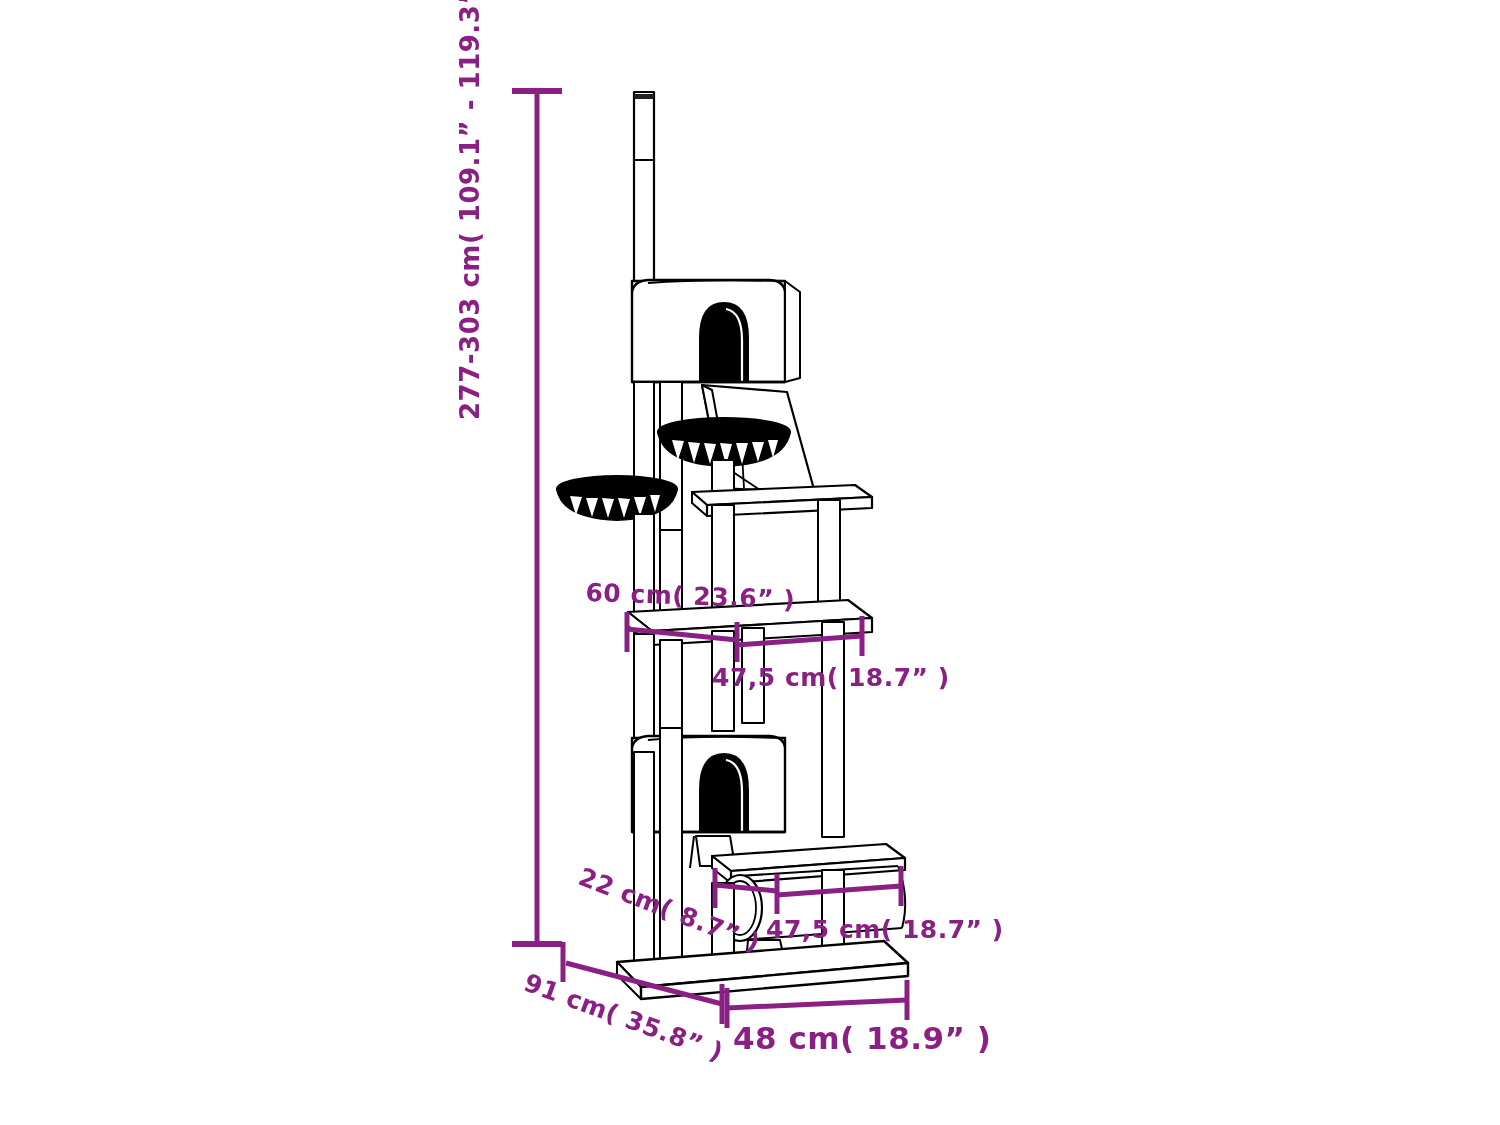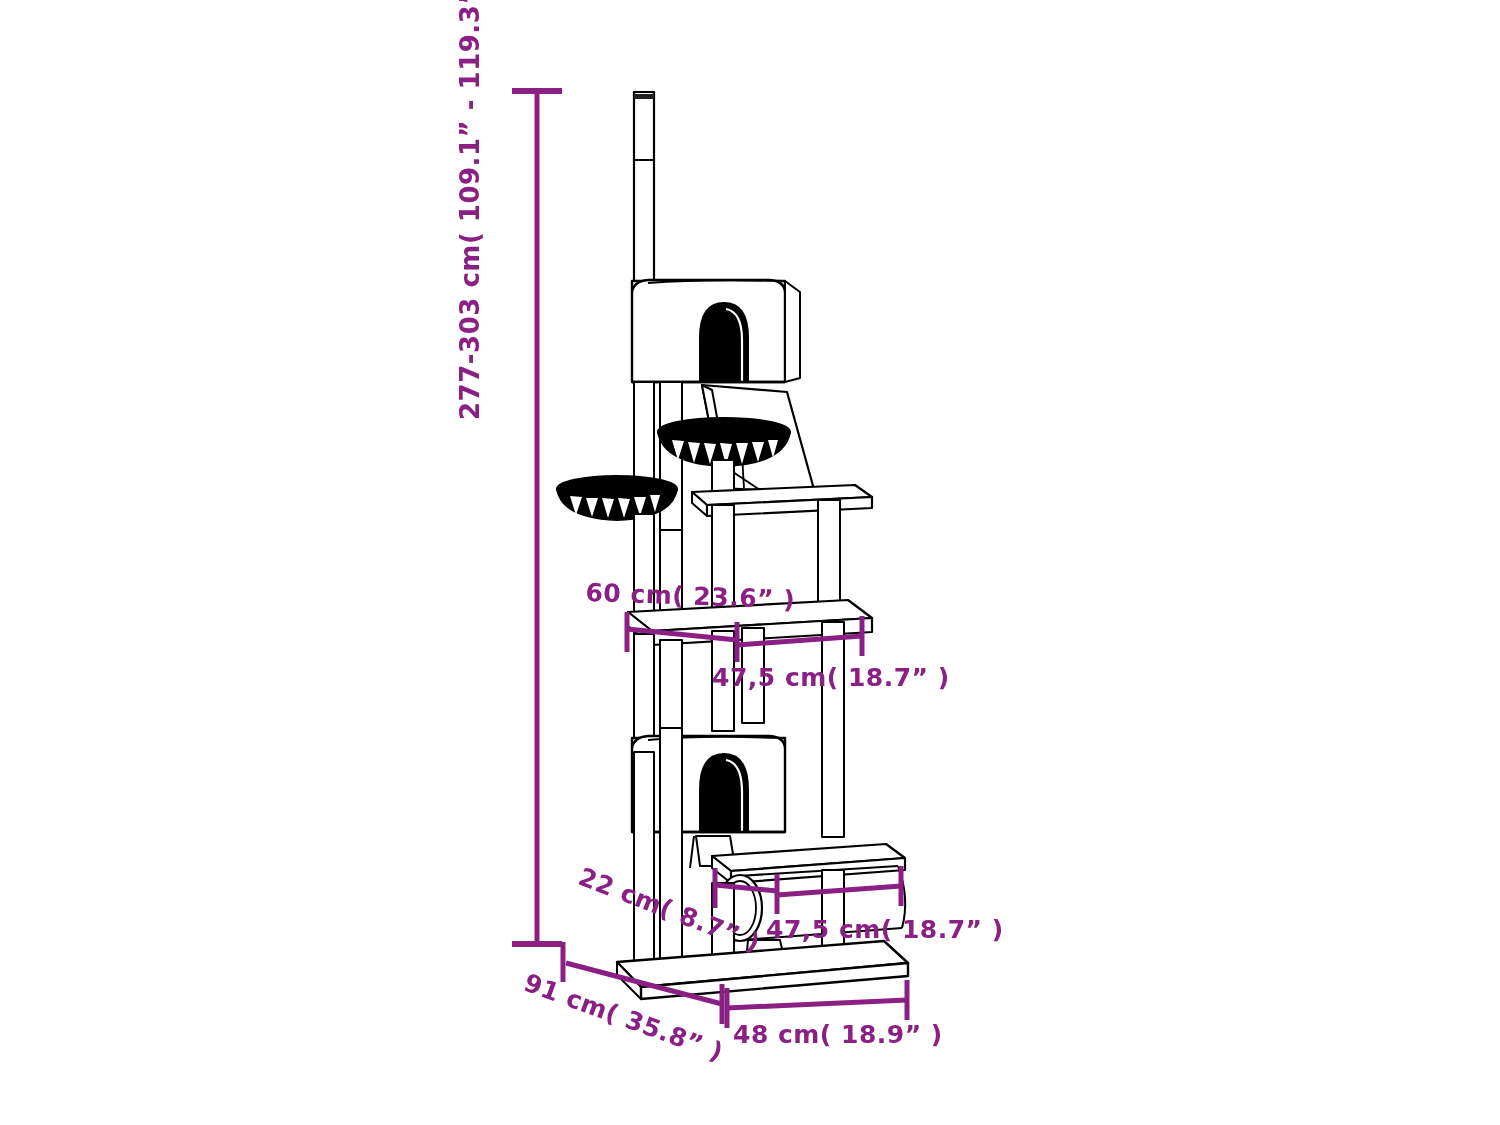--- a/index.html
+++ b/index.html
@@ -71,21 +71,21 @@
     transform-origin: left top;
   }
   .lbl-91 {
     font-size: 25px;
     left: 530px;
     top: 968px;
     transform: rotate(20deg);
     transform-origin: left top;
   }
   .lbl-48 {
-    font-size: 25px;
+    font-size: 31px;
     left: 733px;
     top: 1020px;
     transform: rotate(0deg);
     transform-origin: left top;
   }
 </style>
 </head>
 <body>
 
 <div id="stage">

